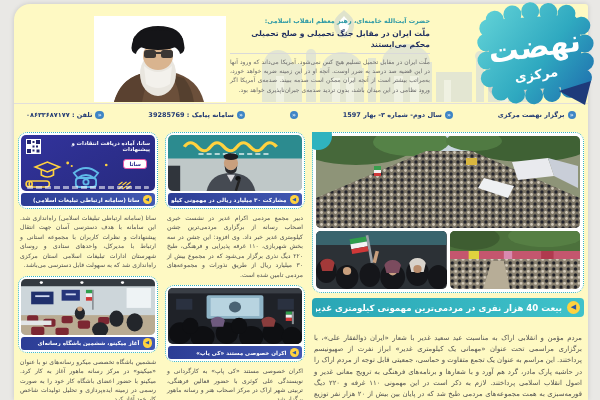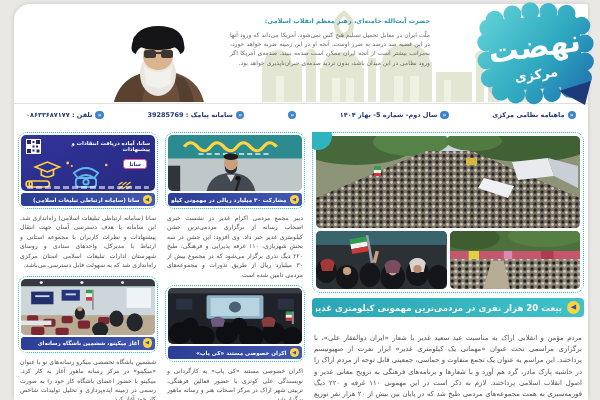--- a/index.html
+++ b/index.html
@@ -1,21 +1,21 @@
 <!DOCTYPE html>
 <html lang="fa"><head>
 <meta charset="utf-8">
 <style>
   * { margin:0; padding:0; box-sizing:border-box; }
   html,body { width:600px; height:400px; }
   body { font-family:"DejaVu Sans", sans-serif; }
   .stage { position:relative; width:600px; height:400px; background:#e9e8e5; overflow:hidden; }
 
   .page { position:absolute; left:14px; right:12px; top:4px; bottom:0;
-          background:#ffffff; border-radius:16px 3px 0 0;
+          background:#fef9c3; border-radius:16px 3px 0 0;
           box-shadow:0 0 5px rgba(0,0,0,.14); }
 
   
   .masthead { position:relative; height:99px; overflow:visible; }
   .skyline { position:absolute; left:248px; top:2px; width:268px; height:96px; }
   .emblem  { position:absolute; left:318px; top:5px; width:24px; height:30px; }
   .portrait { position:absolute; left:80px; top:12px; width:132px; height:86px; }
   .portrait svg { width:100%; height:100%; }
 
   .quote { position:absolute; left:216px; top:13px; width:200px; direction:rtl; text-align:right; }
@@ -140,20 +140,21 @@
           <ellipse cx="64" cy="24" rx="25" ry="10" fill="#151518"></ellipse>
           <rect x="50" y="34" width="12" height="8" rx="2.5" fill="#3c3734"></rect>
           <rect x="67" y="34" width="12" height="8" rx="2.5" fill="#3c3734"></rect>
           <rect x="61" y="36" width="7" height="2" fill="#3c3734"></rect>
           <path d="M50 50 q14 12 28 0 l-2 18 q-12 8 -24 0 z" fill="#f3f1ec"></path>
         </svg>
       </figure>
 
       <div class="quote">
         <div class="q-attr">حضرت آیت‌الله خامنه‌ای، رهبر معظم انقلاب اسلامی:</div>
+        <div class="q-head">ملّت ایران در مقابل جنگ تحمیلی و صلح تحمیلی محکم می‌ایستند</div>
         <div class="q-body">ملّت ایران در مقابل تحمیل تسلیم هیچ کس نمی‌شود. آمریکا می‌داند که ورود آنها در این قضیه صد درصد به ضرر اوست. آنچه او در این زمینه ضربه خواهد خورد، به‌مراتب بیشتر است از آنچه ایران ممکن است صدمه ببیند. صدمه‌ی آمریکا اگر ورود نظامی در این میدان باشد، بدون تردید صدمه‌ی جبران‌ناپذیری خواهد بود.</div>
       </div>
 
       <div class="badge">
         <svg viewBox="0 0 134 106">
           <defs>
             <linearGradient id="tealGrad" gradientUnits="userSpaceOnUse" x1="24" y1="8" x2="126" y2="98">
               <stop offset="0" stop-color="#5fd0d6"></stop>
               <stop offset="0.55" stop-color="#2fa9c0"></stop>
               <stop offset="1" stop-color="#1f6fae"></stop>
@@ -186,25 +187,25 @@
           <polygon points="96,90 128,80 122,104" fill="#1e3a7a"></polygon>
           <text x="72" y="56" font-size="30" fill="#ffffff" text-anchor="middle" transform="rotate(-8 72 50)">نهضت</text>
           <text x="70" y="78" font-size="13" fill="#ffffff" text-anchor="middle" transform="rotate(-8 72 50)">مرکزی</text>
         </svg>
       </div>
     </header>
 
     <div class="info-bar">
       <span class="info-item">
         <i class="chev">«</i>
-        <span class="lbl">ماهنامه نظامی مرکزی</span>
+        <span class="lbl">برگزار نهضت مرکزی</span>
       </span>
       <span class="info-item">
         <i class="chev">«</i>
-        <span class="lbl">سال دوم- شماره 5- بهار ۱۴۰۴</span>
+        <span class="lbl">سال دوم- شماره ۳- بهار 1597</span>
       </span>
       <span class="info-item">
         <i class="chev">«</i>
       </span>
       <span class="info-item">
         <i class="chev">«</i>
         <span class="lbl">سامانه پیامک : 39285769</span>
       </span>
       <span class="info-item">
         <i class="chev">«</i>
@@ -289,21 +290,21 @@
                 <path d="M90 32 a9 9 0 0 1 16 0 l-2 9 -12 0 z" fill="#d8d3cc"></path>
                 <circle cx="98" cy="38" r="4" fill="#b98d6d"></circle>
                 <path d="M4 32 a8 8 0 0 1 14 0 l-2 8 -10 0 z" fill="#a23939"></path>
               </svg>
             </div>
           </div>
         </div>
 
         <div class="headline-bar teal">
           <i class="arrow-badge">◀</i>
-          <span class="h-text">بیعت 20 هزار نفری در مردمی‌ترین مهمونی کیلومتری غدیر</span>
+          <span class="h-text">بیعت 40 هزار نفری در مردمی‌ترین مهمونی کیلومتری غدیر</span>
         </div>
 
         <p class="main-body">مردم مؤمن و انقلابی اراک به مناسبت عید سعید غدیر با شعار «ایران ذوالفقار علی»، با برگزاری مراسمی تحت عنوان «مهمانی یک کیلومتری غدیر» ابراز نفرت از صهیونیسم پرداختند. این مراسم به عنوان یک تجمع متفاوت و حماسی، جمعیتی قابل توجه از مردم اراک را در حاشیه پارک مادر، گرد هم آورد و با شعارها و برنامه‌های فرهنگی به ترویج معانی غدیر و اصول انقلاب اسلامی پرداختند. لازم به ذکر است در این مهمونی ۱۱۰ غرفه و ۲۲۰ دیگ قورمه‌سبزی به همت مجموعه‌های مردمی طبخ شد که در پایان بین بیش از ۲۰ هزار نفر توزیع گردید.</p>
       </section>
 
       <section class="col side-col">
         <article>
           <div class="card dotted">
             <div class="side-photo">
               <svg viewBox="0 0 132 62" preserveAspectRatio="none">

